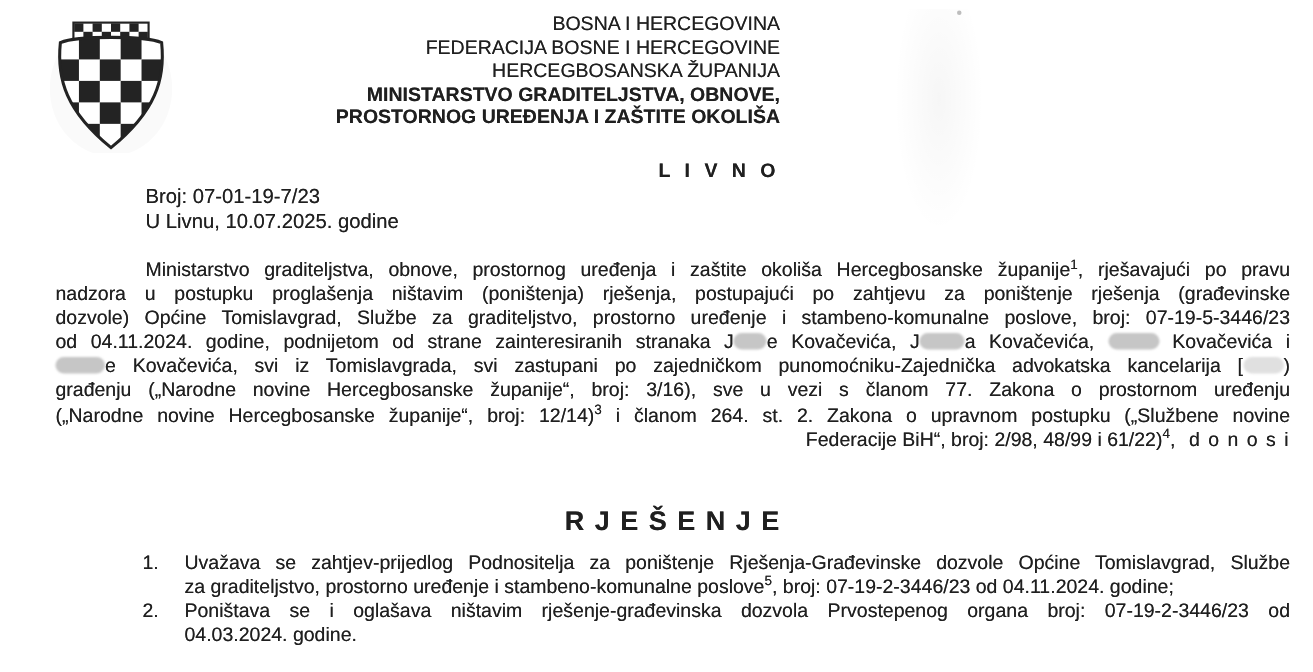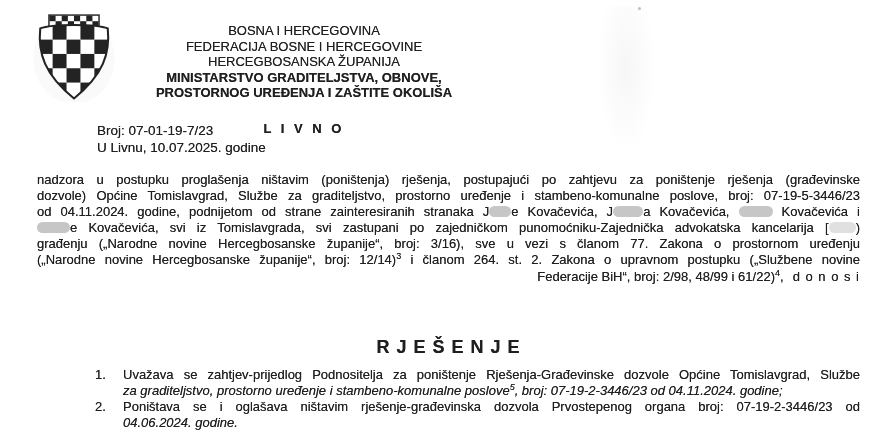--- a/index.html
+++ b/index.html
@@ -2,21 +2,21 @@
 <html><head>
 <meta charset="utf-8">
 <style>
   html,body{margin:0;padding:0;background:#ffffff;}
   .page{
     position:relative;width:875px;height:448px;background:#ffffff;overflow:hidden;
     font-family:"Liberation Sans",sans-serif;color:#1f1f1f;
     text-shadow:0 0 .35px rgba(25,25,25,.75);
   }
   
-  .header{position:absolute;left:88px;top:23px;width:432px;text-align:center;
+  .header{position:absolute;left:88px;top:8px;width:432px;text-align:right;
     font-size:13px;line-height:15.6px;}
   .hb{font-weight:bold;}
   .hcity{font-weight:bold;letter-spacing:3px;margin-top:20px;}
   
   .emblem{position:absolute;left:33px;top:12px;width:82px;height:90px;opacity:.92;}
   
   .ref{position:absolute;left:97px;top:123px;font-size:13.5px;line-height:16.5px;}
   
   .bodyblk{position:absolute;left:37px;top:172px;width:823px;font-size:13px;line-height:16.1px;}
   .bline{text-align:justify;text-align-last:justify;}
@@ -35,21 +35,21 @@
   .m2{left:208px;top:3px;width:58px;height:5px;}
   .m3{left:330px;top:6px;width:26px;height:3px;}
   
   .heading{position:absolute;left:37px;top:337px;width:823px;text-align:center;
     font-weight:bold;font-size:18px;letter-spacing:1px;}
   
   .list{position:absolute;left:95px;top:367px;width:765px;font-size:13px;line-height:16.1px;}
   .li{position:relative;padding-left:28px;}
   .num{position:absolute;left:0;top:0;}
   .jl{text-align:justify;text-align-last:justify;}
-  .ll{text-align:left;font-style:italic;}
+  .ll{text-align:left;}
   .donosi{margin-left:9px;letter-spacing:1px;}
   
   .speck{position:absolute;left:638px;top:7px;width:3px;height:3px;background:#9b9b9b;
     border-radius:50%;opacity:.65;}
   .smudge{position:absolute;left:596px;top:6px;width:60px;height:150px;
     background:radial-gradient(ellipse at 50% 40%,rgba(0,0,0,.035),rgba(0,0,0,0) 70%);}
 </style>
 </head>
 <body>
 
@@ -104,20 +104,21 @@
     <div class="hb">PROSTORNOG UREĐENJA I ZAŠTITE OKOLIŠA</div>
     <div class="hcity">L I V N O</div>
   </div>
 
   <div class="ref">
     <div>Broj: 07-01-19-7/23</div>
     <div>U Livnu, 10.07.2025. godine</div>
   </div>
 
   <div class="bodyblk">
+    <div class="bline indent"><span>Ministarstvo graditeljstva, obnove, prostornog uređenja i zaštite okoliša Hercegbosanske županije</span><sup class="fn">1</sup><span>, rješavajući po pravu</span></div>
     <div class="bline">nadzora u postupku proglašenja ništavim (poništenja) rješenja, postupajući po zahtjevu za poništenje rješenja (građevinske</div>
     <div class="bline">dozvole) Općine Tomislavgrad, Službe za graditeljstvo, prostorno uređenje i stambeno-komunalne poslove, broj: 07-19-5-3446/23</div>
     <div class="bline"><span>od 04.11.2024. godine, podnijetom od strane zainteresiranih stranaka J</span><span class="blob b-22"></span><span>e Kovačevića, J</span><span class="blob b-30"></span><span>a Kovačevića,</span>
       <span class="blob b-34"></span>
       <span>Kovačevića i</span></div>
     <div class="bline"><span class="blob b-33"></span><span>e Kovačevića, svi iz Tomislavgrada, svi zastupani po zajedničkom punomoćniku-Zajednička advokatska kancelarija [</span><span class="blob blob-light"></span><span>)</span></div>
     <div class="bline">građenju („Narodne novine Hercegbosanske županije“, broj: 3/16), sve u vezi s članom 77. Zakona o prostornom uređenju</div>
     <div class="bline"><span>(„Narodne novine Hercegbosanske županije“, broj: 12/14)</span><sup class="fn">3</sup>
       <span>i članom 264. st. 2. Zakona o upravnom postupku („Službene novine</span></div>
     <div class="bline lastline"><span>Federacije BiH“, broj: 2/98, 48/99 i 61/22)</span><sup class="fn">4</sup><span>,</span><span class="donosi">d o n o s i</span></div>
@@ -127,20 +128,20 @@
 
   <div class="list">
     <div class="li">
       <span class="num">1.</span>
       <div class="jl">Uvažava se zahtjev-prijedlog Podnositelja za poništenje Rješenja-Građevinske dozvole Općine Tomislavgrad, Službe</div>
       <div class="ll"><span>za graditeljstvo, prostorno uređenje i stambeno-komunalne poslove</span><sup class="fn">5</sup><span>, broj: 07-19-2-3446/23 od 04.11.2024. godine;</span></div>
     </div>
     <div class="li">
       <span class="num">2.</span>
       <div class="jl">Poništava se i oglašava ništavim rješenje-građevinska dozvola Prvostepenog organa broj: 07-19-2-3446/23 od</div>
-      <div class="ll">04.06.2024. godine.</div>
+      <div class="ll">04.03.2024. godine.</div>
     </div>
   </div>
 
   <div class="smudge"></div>
   <div class="speck"></div>
 
 </div>
 
 </body></html>

